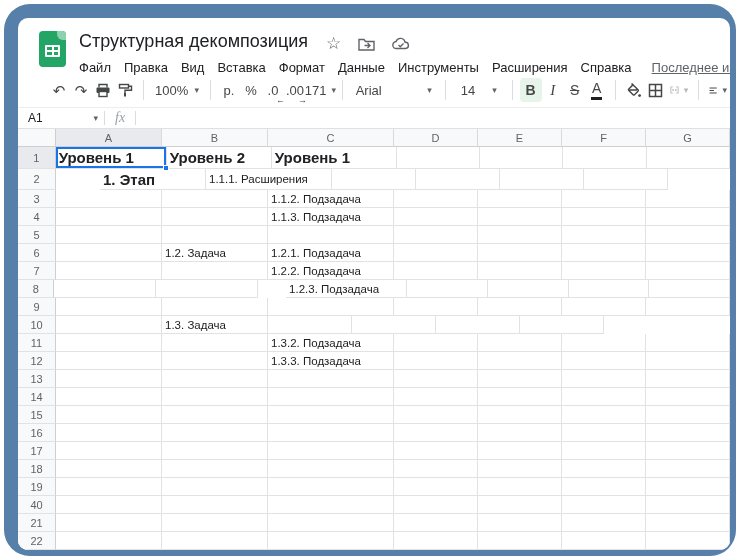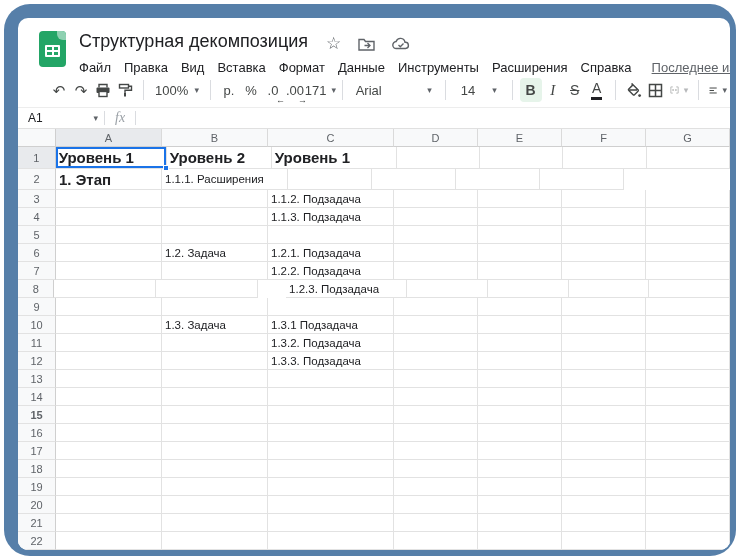--- a/index.html
+++ b/index.html
@@ -218,21 +218,21 @@
           <div class="cell bold selected" style="width: 112px;">Уровень 1<span class="fill-handle"></span></div>
           <div class="cell bold" style="width: 106px;">Уровень 2</div>
           <div class="cell bold" style="width: 126px;">Уровень 1</div>
           <div class="cell" style="width: 84px;"></div>
           <div class="cell" style="width: 84px;"></div>
           <div class="cell" style="width: 84px;"></div>
           <div class="cell" style="width: 84px;"></div>
         </div>
         <div class="grid-row" style="height: 21px;">
           <div class="row-hdr">2</div>
-          <div class="cell bold" style="width: 106px;">1. Этап</div>
+          <div class="cell bold" style="width: 106px; margin-left: 44px;">1. Этап</div>
           <div class="cell" style="width: 126px;">1.1.1. Расширения</div>
           <div class="cell" style="width: 84px;"></div>
           <div class="cell" style="width: 84px;"></div>
           <div class="cell" style="width: 84px;"></div>
           <div class="cell" style="width: 84px;"></div>
         </div>
         <div class="grid-row" style="height: 18px;">
           <div class="row-hdr">3</div>
           <div class="cell" style="width: 106px;"></div>
           <div class="cell" style="width: 106px;"></div>
@@ -299,21 +299,20 @@
           <div class="cell" style="width: 126px;"></div>
           <div class="cell" style="width: 84px;"></div>
           <div class="cell" style="width: 84px;"></div>
           <div class="cell" style="width: 84px;"></div>
           <div class="cell" style="width: 84px;"></div>
         </div>
         <div class="grid-row" style="height: 18px;">
           <div class="row-hdr">10</div>
           <div class="cell" style="width: 106px;"></div>
           <div class="cell" style="width: 106px;">1.3. Задача</div>
-          <div class="cell" style="width: 126px;">1.3.1 Подзадача</div>
           <div class="cell" style="width: 84px;"></div>
           <div class="cell" style="width: 84px;"></div>
           <div class="cell" style="width: 84px;"></div>
           <div class="cell" style="width: 84px;"></div>
         </div>
         <div class="grid-row" style="height: 18px;">
           <div class="row-hdr">11</div>
           <div class="cell" style="width: 106px;"></div>
           <div class="cell" style="width: 106px;"></div>
           <div class="cell" style="width: 126px;">1.3.2. Подзадача</div>
@@ -345,21 +344,21 @@
         <div class="grid-row" style="height: 18px;">
           <div class="row-hdr">14</div>
           <div class="cell" style="width: 106px;"></div>
           <div class="cell" style="width: 106px;"></div>
           <div class="cell" style="width: 126px;"></div>
           <div class="cell" style="width: 84px;"></div>
           <div class="cell" style="width: 84px;"></div>
           <div class="cell" style="width: 84px;"></div>
           <div class="cell" style="width: 84px;"></div>
         </div>
-        <div class="grid-row" style="height: 18px; font-weight: bold;">
+        <div class="grid-row" style="height: 18px;">
           <div class="row-hdr">15</div>
           <div class="cell" style="width: 106px;"></div>
           <div class="cell" style="width: 106px;"></div>
           <div class="cell" style="width: 126px;"></div>
           <div class="cell" style="width: 84px;"></div>
           <div class="cell" style="width: 84px;"></div>
           <div class="cell" style="width: 84px;"></div>
           <div class="cell" style="width: 84px;"></div>
         </div>
         <div class="grid-row" style="height: 18px;">
@@ -396,21 +395,21 @@
           <div class="row-hdr">19</div>
           <div class="cell" style="width: 106px;"></div>
           <div class="cell" style="width: 106px;"></div>
           <div class="cell" style="width: 126px;"></div>
           <div class="cell" style="width: 84px;"></div>
           <div class="cell" style="width: 84px;"></div>
           <div class="cell" style="width: 84px;"></div>
           <div class="cell" style="width: 84px;"></div>
         </div>
         <div class="grid-row" style="height: 18px;">
-          <div class="row-hdr">20</div>
+          <div class="row-hdr">40</div>
           <div class="cell" style="width: 106px;"></div>
           <div class="cell" style="width: 106px;"></div>
           <div class="cell" style="width: 126px;"></div>
           <div class="cell" style="width: 84px;"></div>
           <div class="cell" style="width: 84px;"></div>
           <div class="cell" style="width: 84px;"></div>
           <div class="cell" style="width: 84px;"></div>
         </div>
         <div class="grid-row" style="height: 18px;">
           <div class="row-hdr">21</div>

